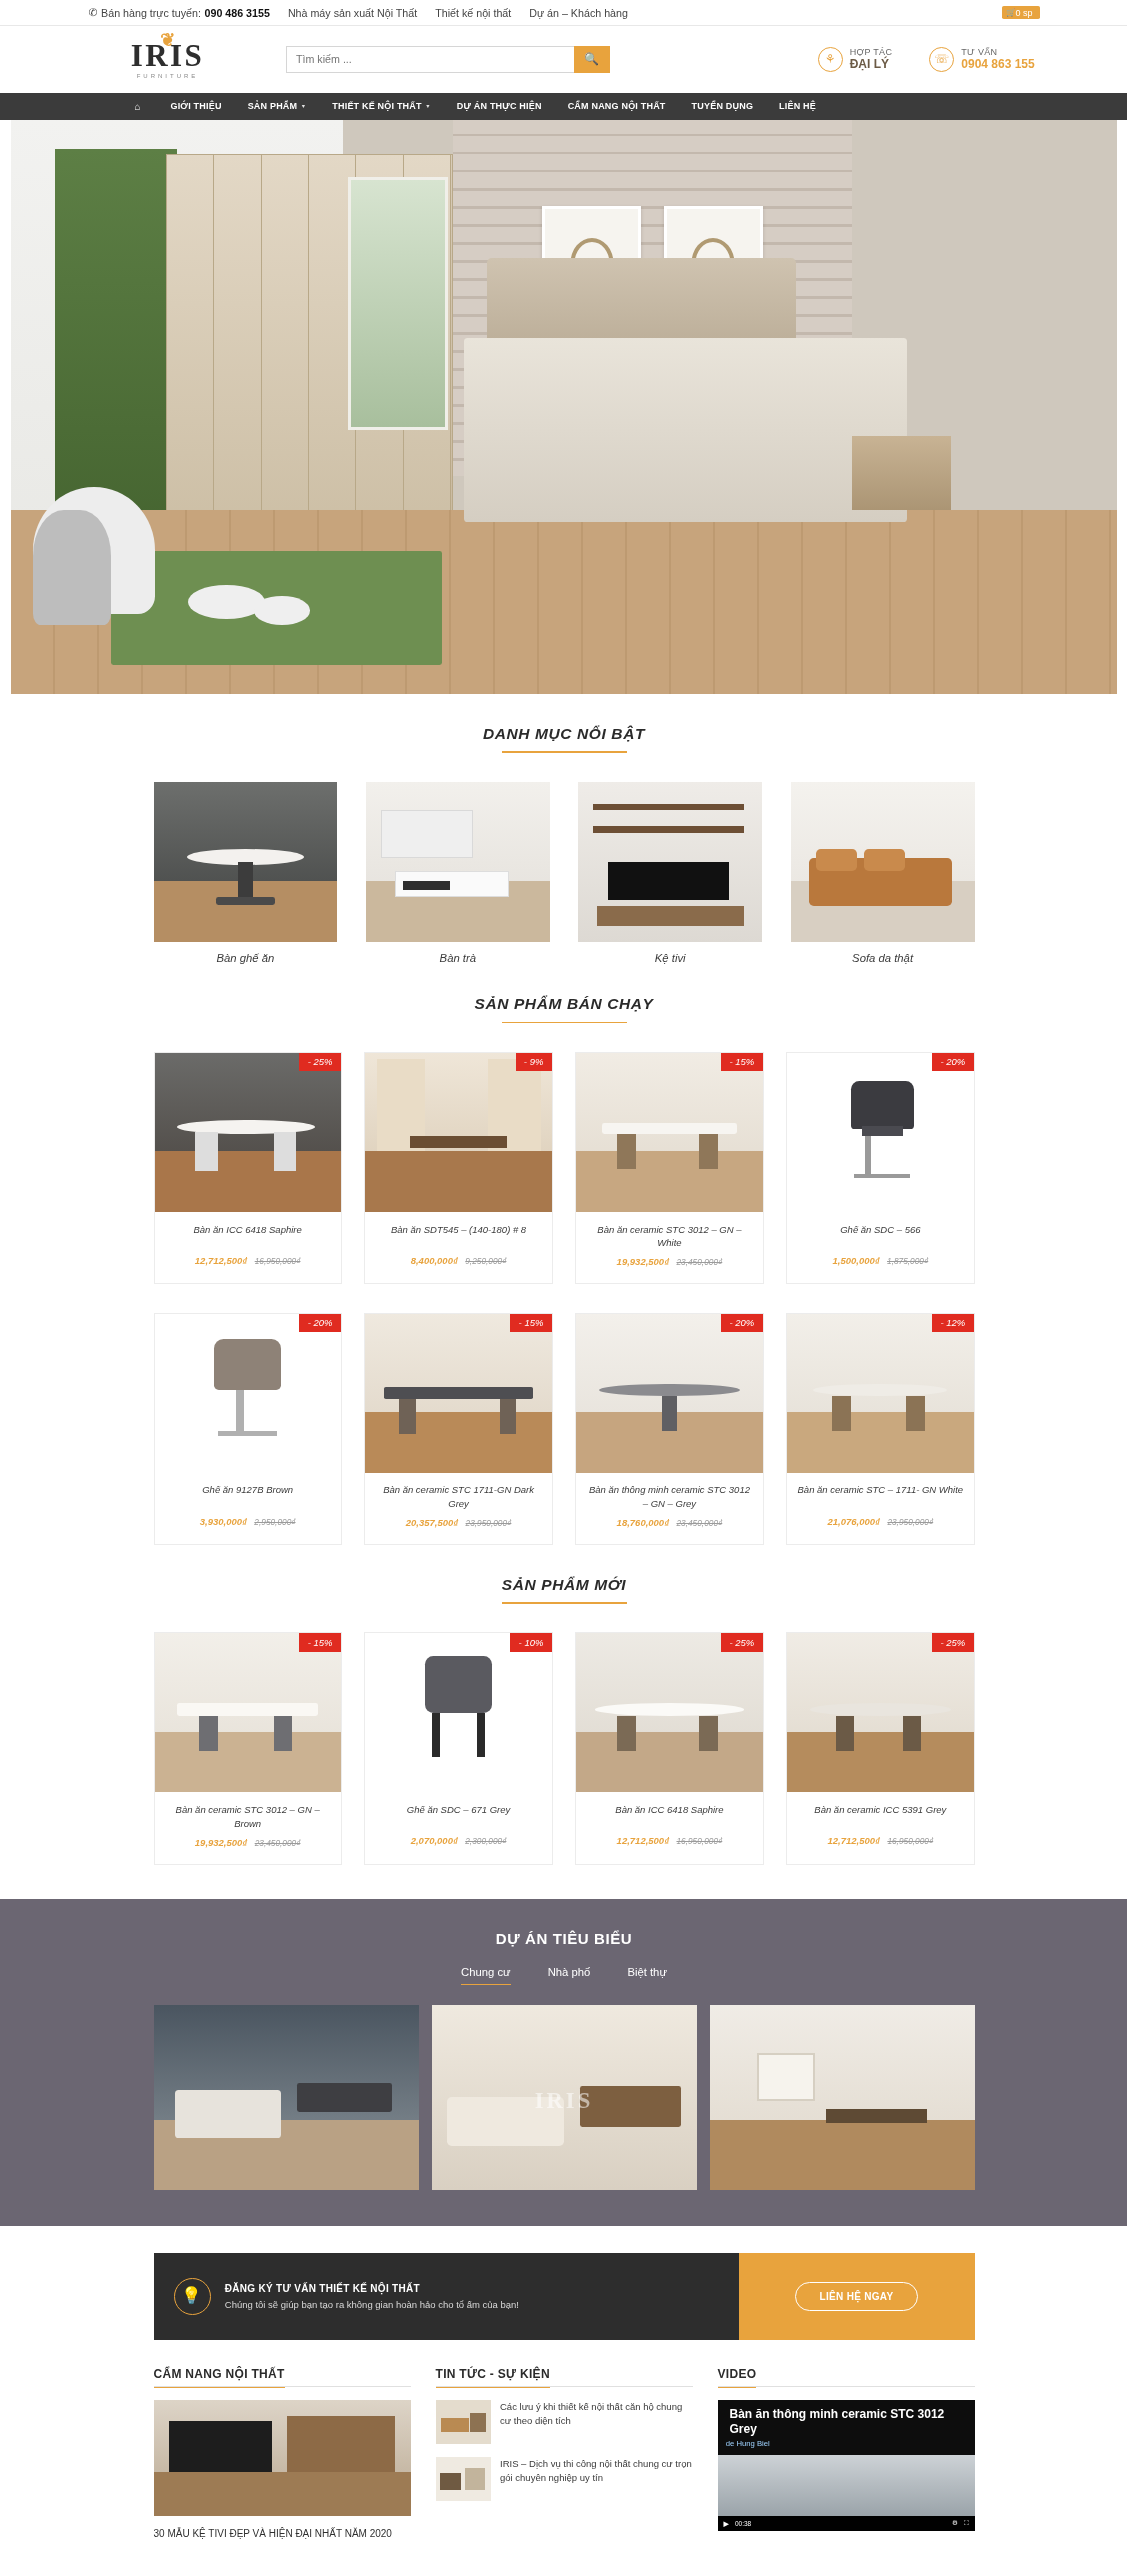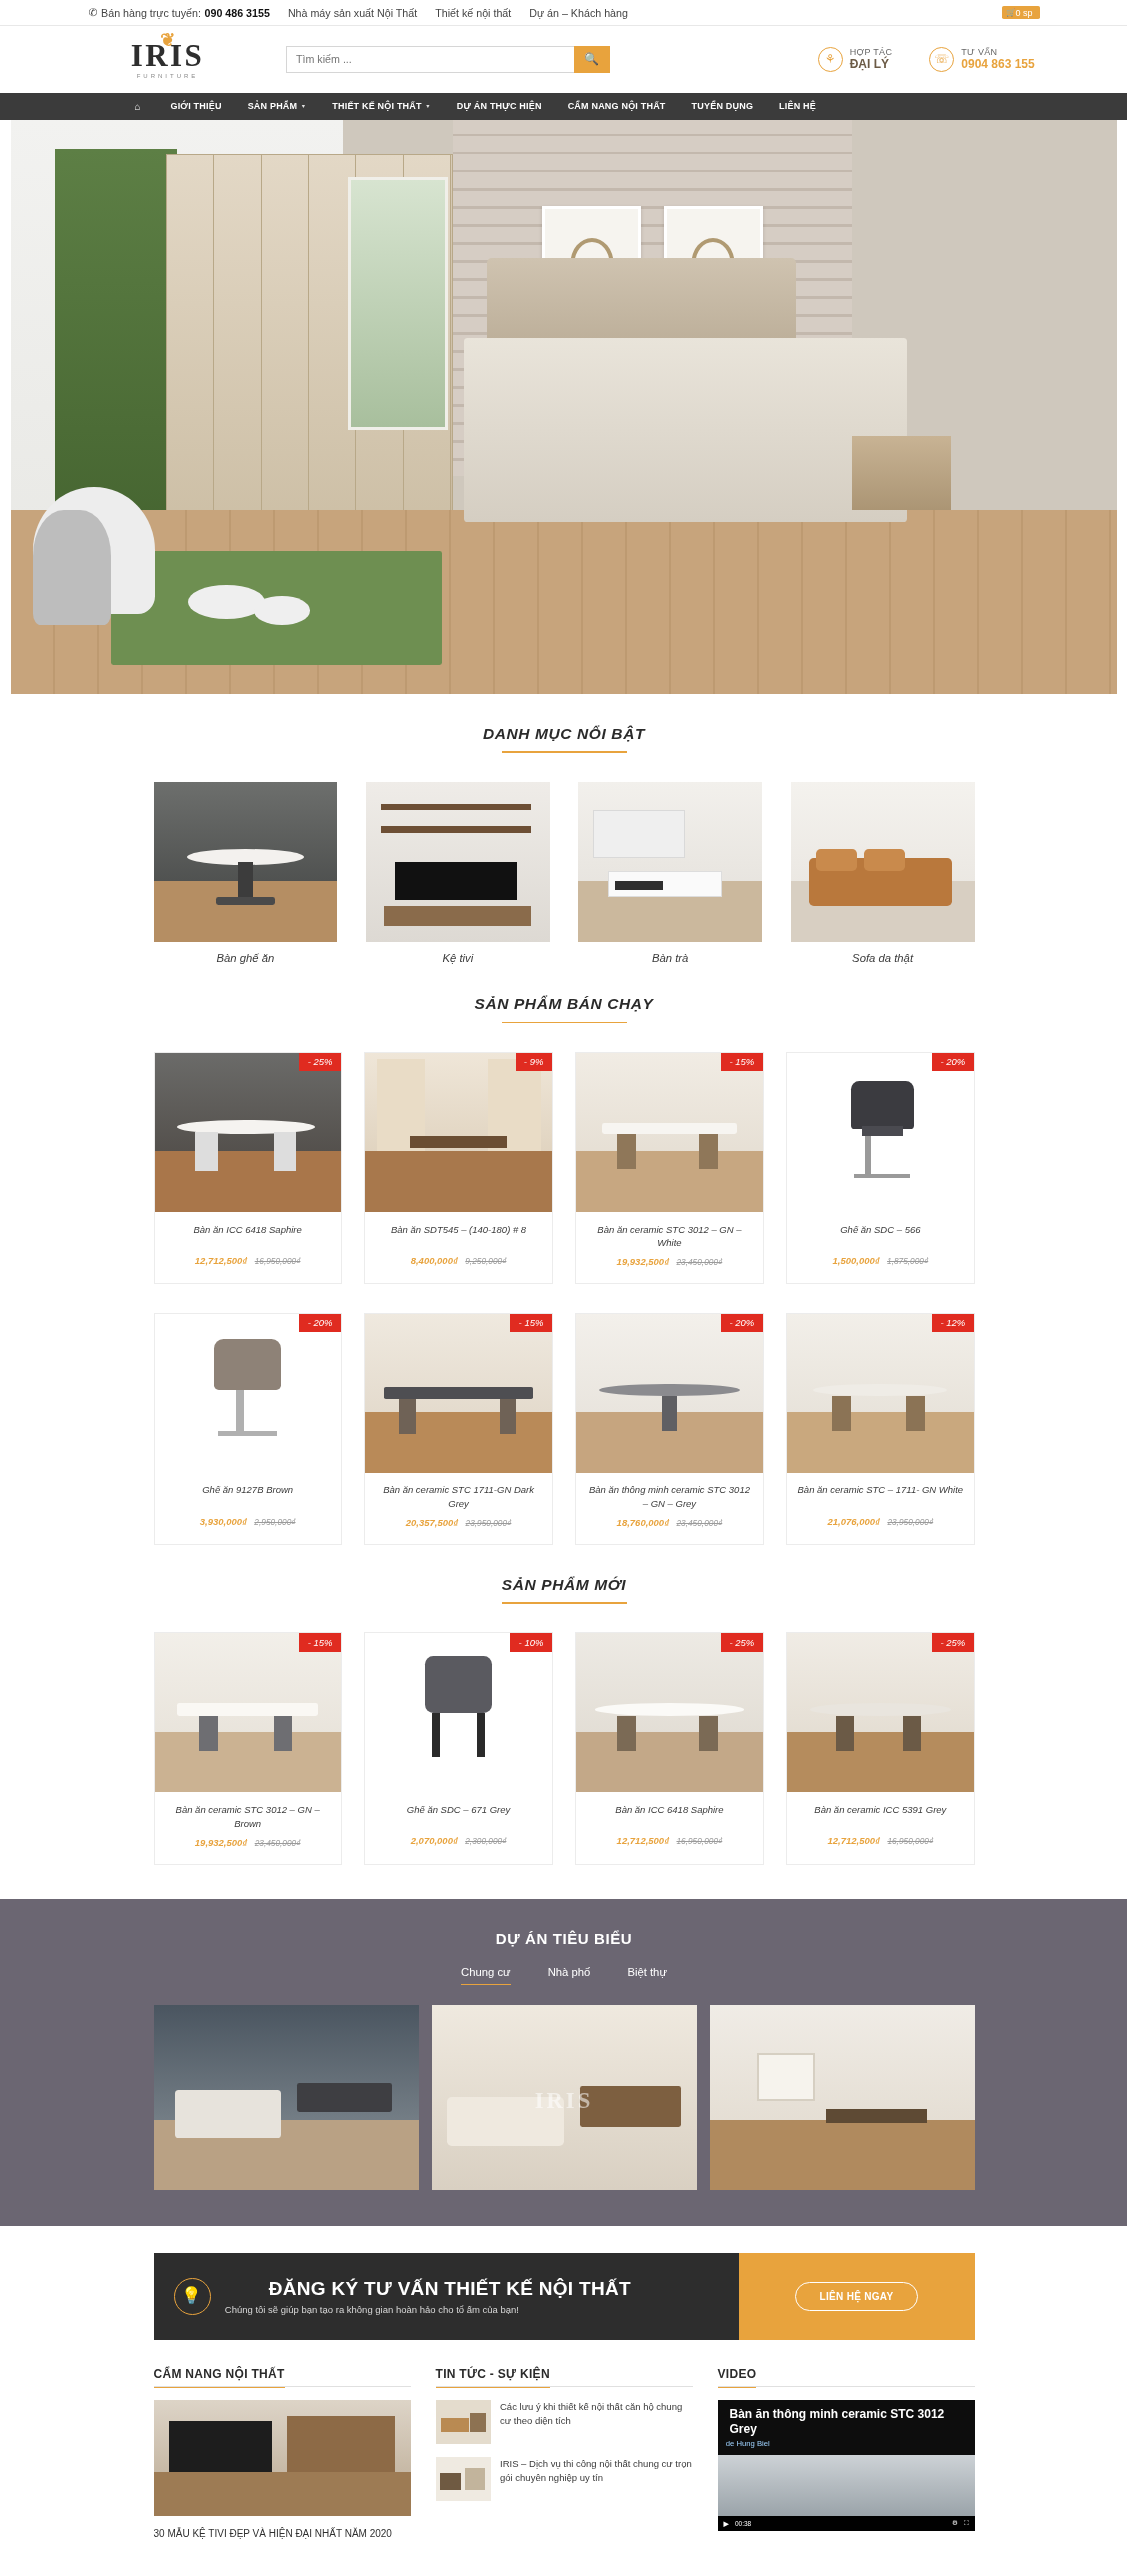--- a/index.html
+++ b/index.html
@@ -311,21 +311,21 @@
     background: #2d2d2d;
     position: relative;
     overflow: hidden;
   }
   .cta-left { display: flex; align-items: center; gap: 14.3px; padding-left: 20px; z-index: 2; }
   .cta-bulb {
     width: 37px; height: 37px; border: 1.2px solid #e8a33d; border-radius: 50%;
     display: flex; align-items: center; justify-content: center;
     color: #e8a33d; font-size: 16.6px;
   }
-  .cta-h { color: #fff; font-size: 19px; font-weight: bold; letter-spacing: 0.3px; margin-left: 44px; }
+  .cta-h { color: #fff; font-size: 10px; font-weight: bold; letter-spacing: 0.3px; }
   .cta-p { color: #d8d8d8; font-size: 9.5px; padding-top: 4.8px; }
   .cta-right {
     margin-left: auto; width: 236px; height: 100%; background: #e8a33d;
     display: flex; align-items: center; justify-content: center;
   }
   .cta-btn {
     border: 1.2px solid #fff; color: #fff; font-size: 10px; font-weight: bold;
     padding: 8.3px 24px; border-radius: 15.5px; cursor: pointer; letter-spacing: 0.3px;
   }
 
@@ -492,40 +492,40 @@
             <div class="ib-obj" style="left:18%;top:42%;width:64%;height:10%;background:#f3f1ee;border-radius:50%"></div>
             <div class="ib-obj" style="left:46%;top:50%;width:8%;height:26%;background:#3c3c3c"></div>
             <div class="ib-obj" style="left:34%;top:72%;width:32%;height:5%;background:#4a4a4a;border-radius:2.4px"></div>
           </div>
         </div>
         <div class="cat-name">Bàn ghế ăn</div>
       </div>
       <div class="cat-card">
         <div class="cat-img">
           <div class="img-block">
+            <div class="ib-wall" style="background:linear-gradient(180deg,#f2f0ec,#e2ded8)"></div>
+            <div class="ib-floor" style="background:#cbb89d"></div>
+            <div class="ib-obj" style="left:8%;top:18%;width:50%;height:30%;background:#efefef;border:1.2px solid #d9d9d9"></div>
+            <div class="ib-obj" style="left:16%;top:56%;width:62%;height:16%;background:#fafafa;border:1.2px solid #ddd"></div>
+            <div class="ib-obj" style="left:20%;top:62%;width:26%;height:6%;background:#2f2f2f"></div>
+          </div>
+        </div>
+        <div class="cat-name">Bàn trà</div>
+      </div>
+      <div class="cat-card">
+        <div class="cat-img">
+          <div class="img-block">
             <div class="ib-wall" style="background:linear-gradient(180deg,#efece8,#ddd9d3)"></div>
             <div class="ib-obj" style="left:8%;top:14%;width:82%;height:4%;background:#6d4f35"></div>
             <div class="ib-obj" style="left:8%;top:28%;width:82%;height:4%;background:#6d4f35"></div>
             <div class="ib-obj" style="left:16%;top:50%;width:66%;height:24%;background:#111"></div>
             <div class="ib-obj" style="left:10%;top:78%;width:80%;height:12%;background:#8a6b4b"></div>
           </div>
         </div>
         <div class="cat-name">Kệ tivi</div>
-      </div>
-      <div class="cat-card">
-        <div class="cat-img">
-          <div class="img-block">
-            <div class="ib-wall" style="background:linear-gradient(180deg,#f2f0ec,#e2ded8)"></div>
-            <div class="ib-floor" style="background:#cbb89d"></div>
-            <div class="ib-obj" style="left:8%;top:18%;width:50%;height:30%;background:#efefef;border:1.2px solid #d9d9d9"></div>
-            <div class="ib-obj" style="left:16%;top:56%;width:62%;height:16%;background:#fafafa;border:1.2px solid #ddd"></div>
-            <div class="ib-obj" style="left:20%;top:62%;width:26%;height:6%;background:#2f2f2f"></div>
-          </div>
-        </div>
-        <div class="cat-name">Bàn trà</div>
       </div>
       <div class="cat-card">
         <div class="cat-img">
           <div class="img-block">
             <div class="ib-wall" style="background:linear-gradient(180deg,#f4f2ee,#e6e2dc)"></div>
             <div class="ib-floor" style="background:#d8cfc2"></div>
             <div class="ib-obj" style="left:10%;top:48%;width:78%;height:30%;background:#b9783c;border-radius:4.8px"></div>
             <div class="ib-obj" style="left:14%;top:42%;width:22%;height:14%;background:#c98a4c;border-radius:4.8px"></div>
             <div class="ib-obj" style="left:40%;top:42%;width:22%;height:14%;background:#c98a4c;border-radius:4.8px"></div>
           </div>

